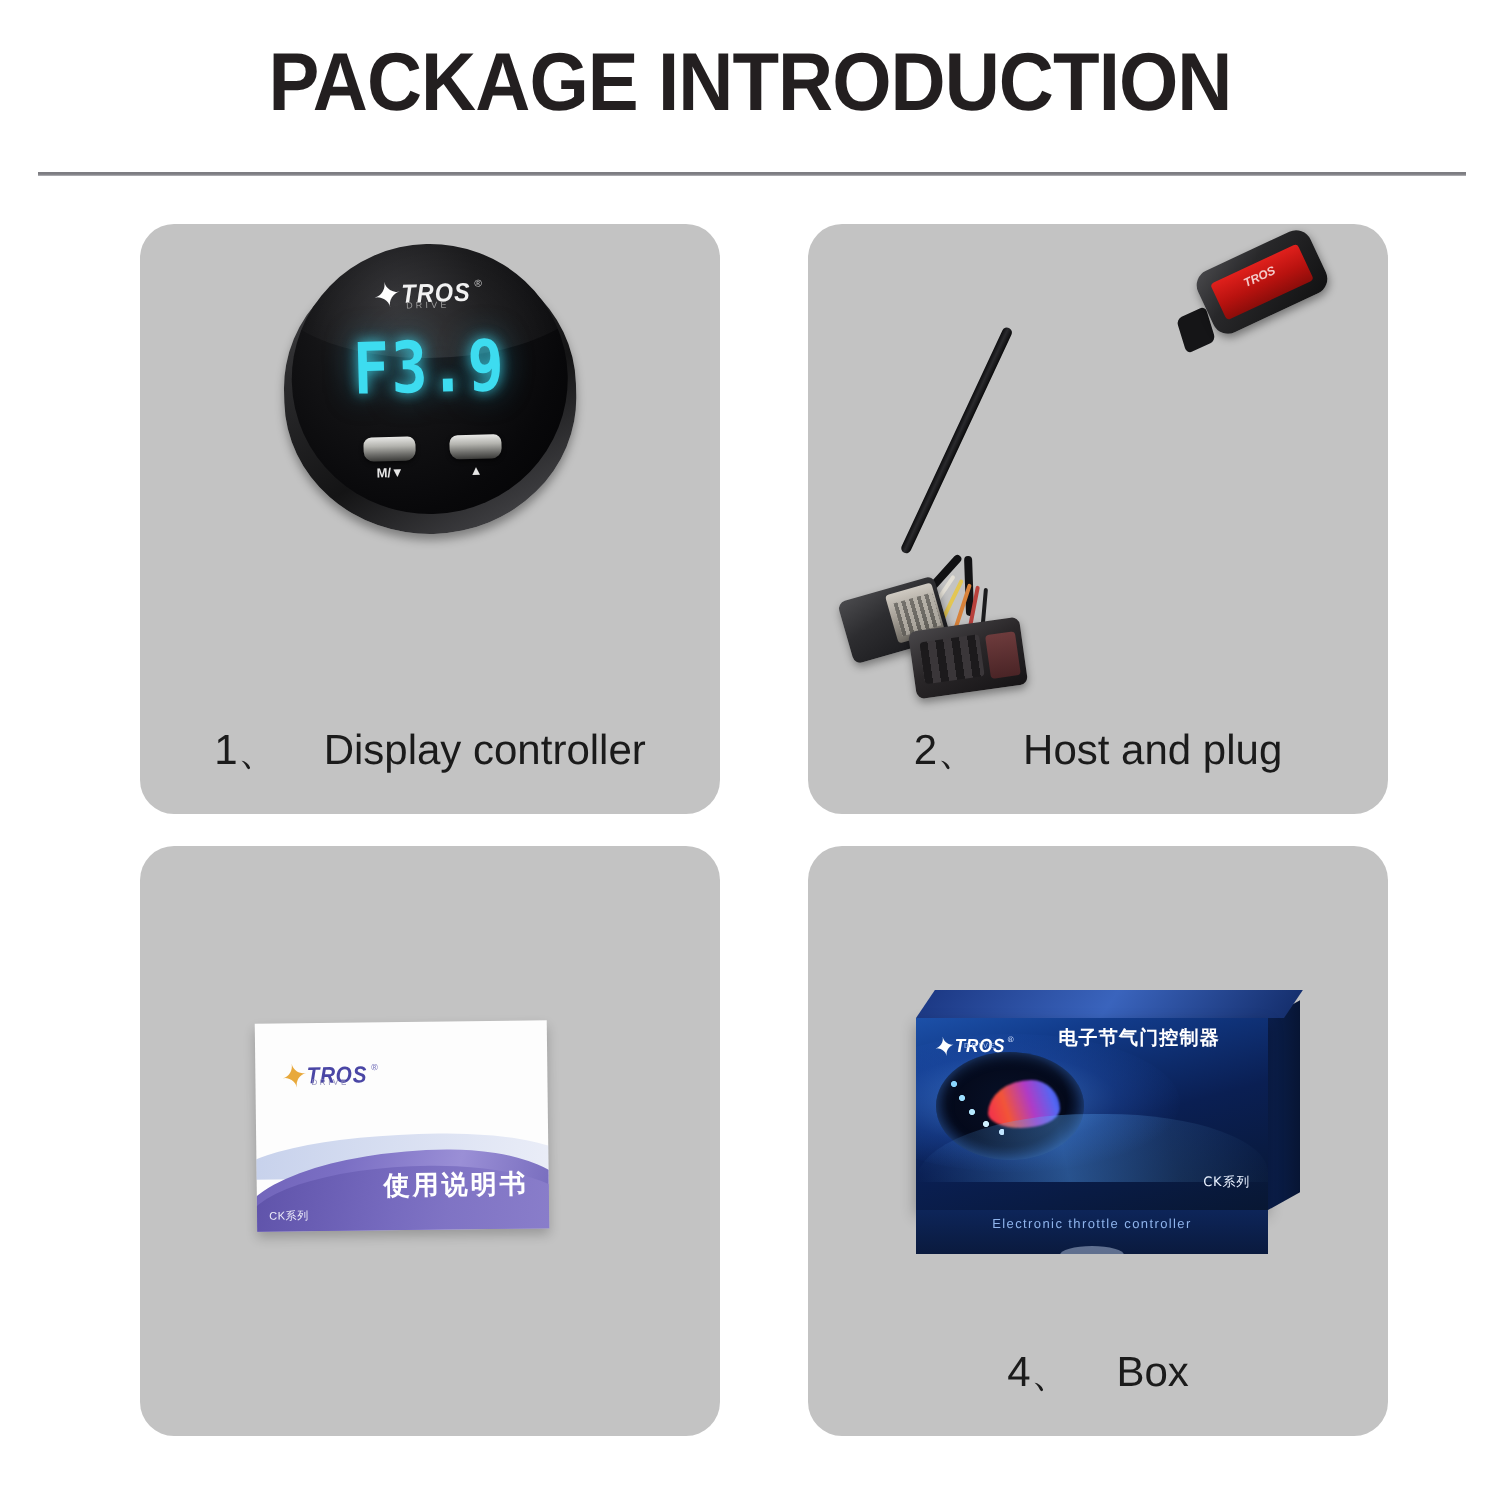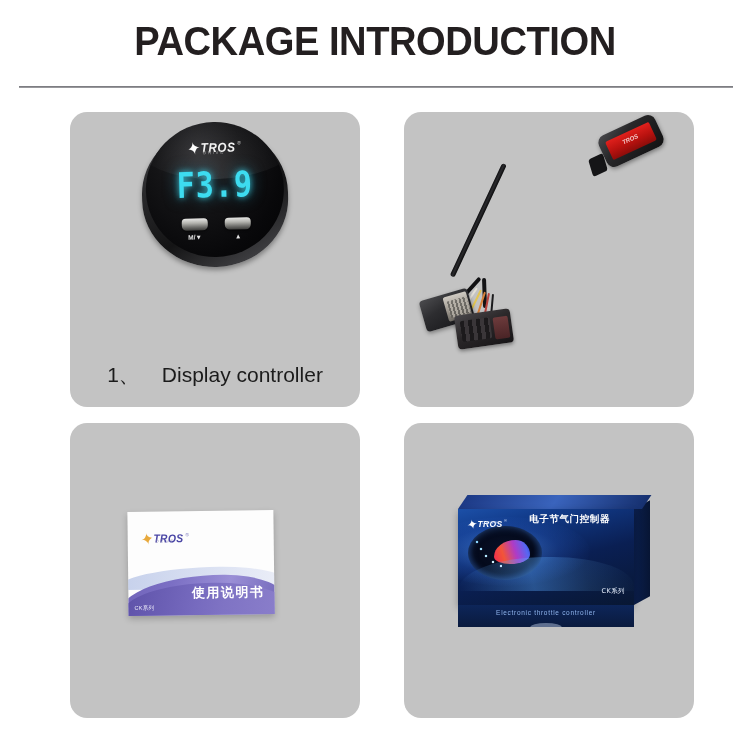--- a/index.html
+++ b/index.html
@@ -630,20 +630,23 @@
         <div class="conn conn-a">
           <div class="conn-a-face">
             <div class="conn-a-slots"></div>
           </div>
         </div>
         <div class="conn conn-b">
           <div class="conn-b-face"></div>
           <div class="conn-b-red"></div>
         </div>
       </div>
+    </div>
+    <div class="panel-caption">
+      <span class="num">2、</span><span class="lbl">Host and plug</span>
     </div>
   </div>
 
   <div class="panel panel-3">
     <div class="stage">
       <div class="manual">
         <div class="manual-wave3"></div>
         <div class="manual-wave"></div>
         <div class="manual-wave2"></div>
         <div class="manual-logo">
@@ -674,15 +677,18 @@
           <div class="box-brand-sub">DRIVE</div>
           <div class="box-title-cn">电子节气门控制器</div>
           <div class="box-series">CK系列</div>
         </div>
         <div class="box-bottom">
           <div class="box-bottom-txt">Electronic throttle controller</div>
           <div class="box-bottom-notch"></div>
         </div>
       </div>
     </div>
+    <div class="panel-caption">
+      <span class="num">4、</span><span class="lbl">Box</span>
+    </div>
   </div>
 
 </div>
 
 </body></html>

